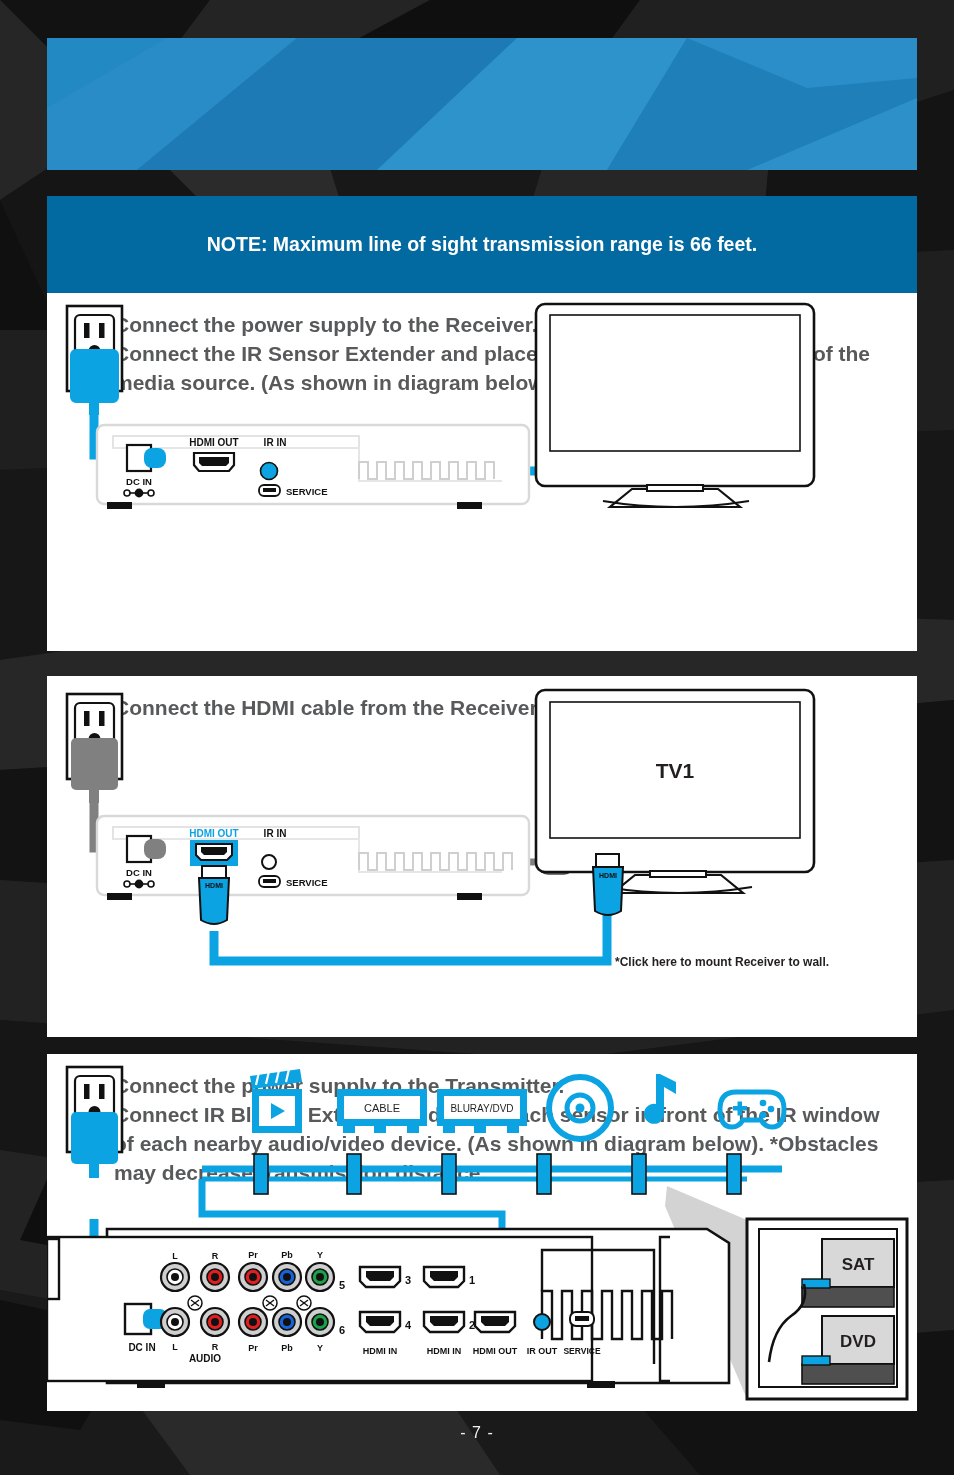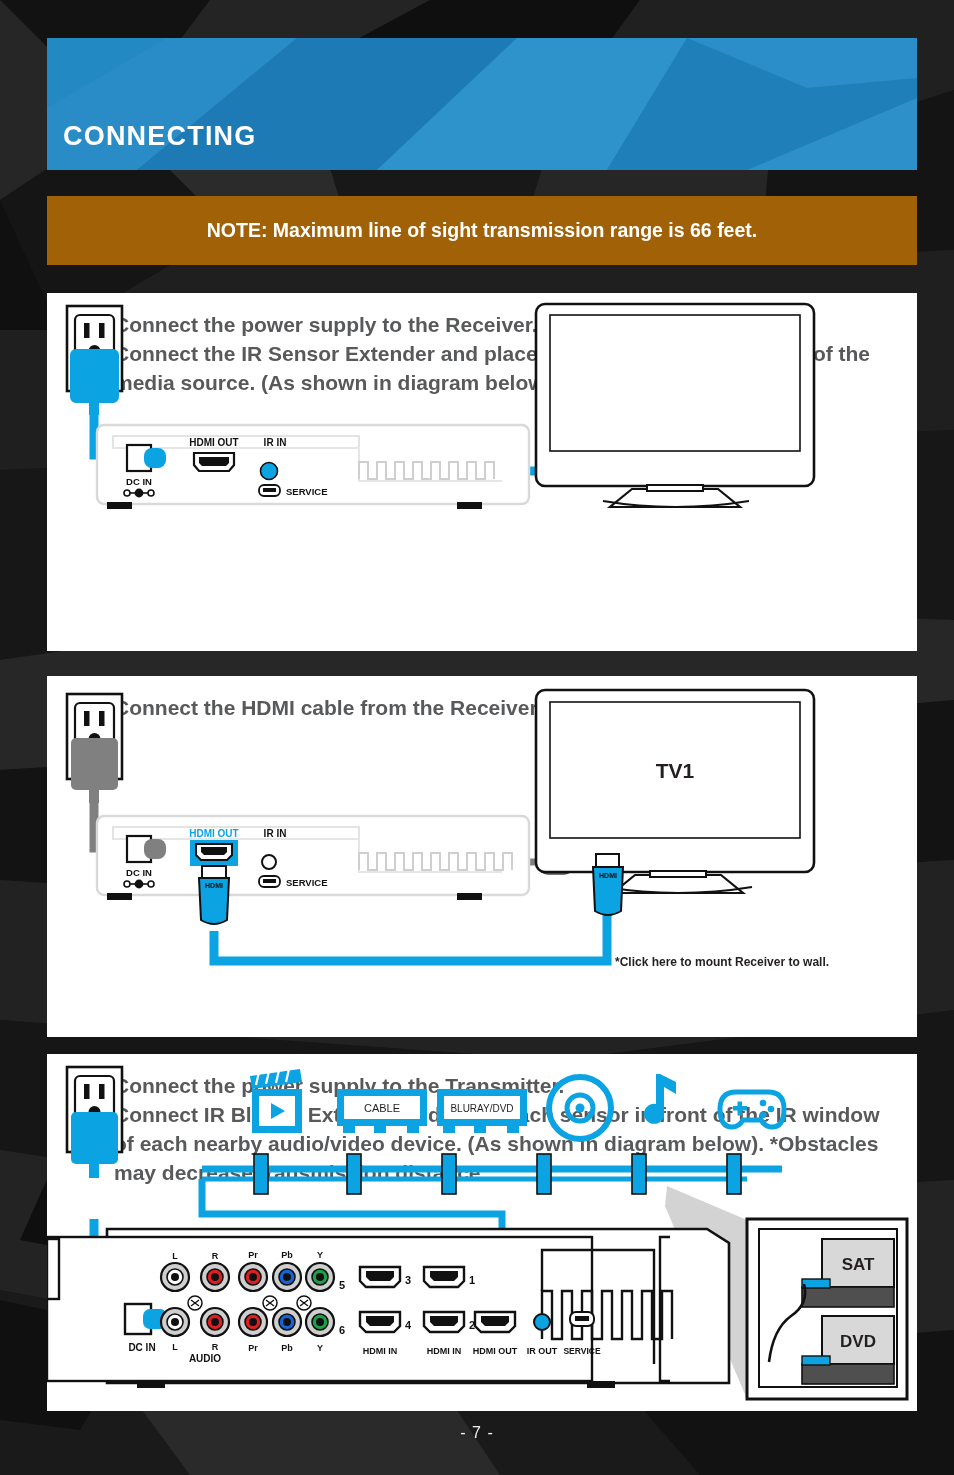--- a/index.html
+++ b/index.html
@@ -24,22 +24,22 @@
   .header-band svg { display:block; }
   .header-title {
     position:absolute; left:63px; top:121px;
     font-size:27px; font-weight:bold; color:#ffffff;
     letter-spacing:1.2px;
     z-index:4;
   }
 
   
   .note-band {
-    position:absolute; left:47px; top:196px; width:870px; height:69px;
-    background:#a16207;
+    position:absolute; left:47px; top:196px; width:870px; height:97px;
+    background:#0369a1;
     display:flex; flex-direction:column; align-items:center; justify-content:center;
     z-index:3;
   }
   .note-line {
     color:#ffffff; font-size:19.5px; font-weight:bold; line-height:27px;
     text-align:center;
   }
 
   
   .panel {
@@ -107,21 +107,20 @@
       <rect width="870" height="132" fill="#2182be"></rect>
       <polygon points="0,0 250,0 90,132 0,132" fill="#2a8cc6"></polygon>
       <polygon points="250,0 470,0 330,132 90,132" fill="#1d7ab4"></polygon>
       <polygon points="470,0 640,0 560,132 330,132" fill="#2f93cb"></polygon>
       <polygon points="640,0 870,0 870,60 700,132 560,132" fill="#1f7fb9"></polygon>
       <polygon points="640,0 870,0 870,40 760,50" fill="#2b8ec8"></polygon>
       <polygon points="700,132 870,60 870,132" fill="#2d90c9"></polygon>
       <polygon points="0,0 120,0 0,70" fill="#2389c2"></polygon>
     </svg>
   </div>
-  <div class="header-title">CONNECTING</div>
 
   <div class="note-band">
     <div class="note-line">NOTE: Maximum line of sight transmission range is 66 feet.</div>
   </div>
 
   <div class="panel" id="panel1">
     <div class="steps">
       <div class="step">
         <span class="num">1.</span>
         <span class="txt">Connect the power supply to the Receiver.</span>

